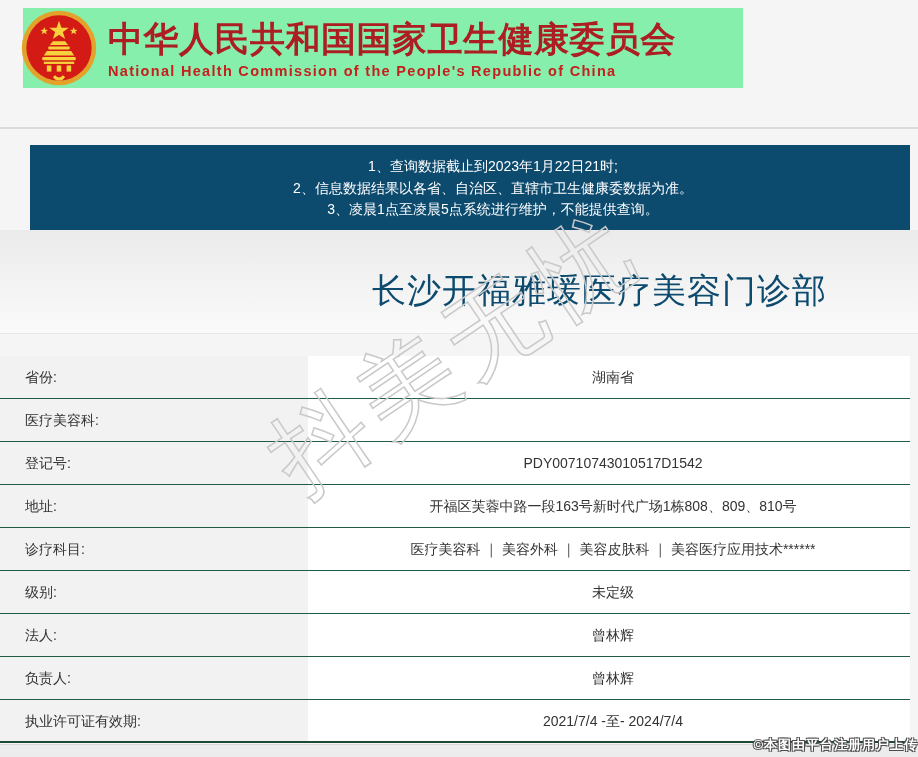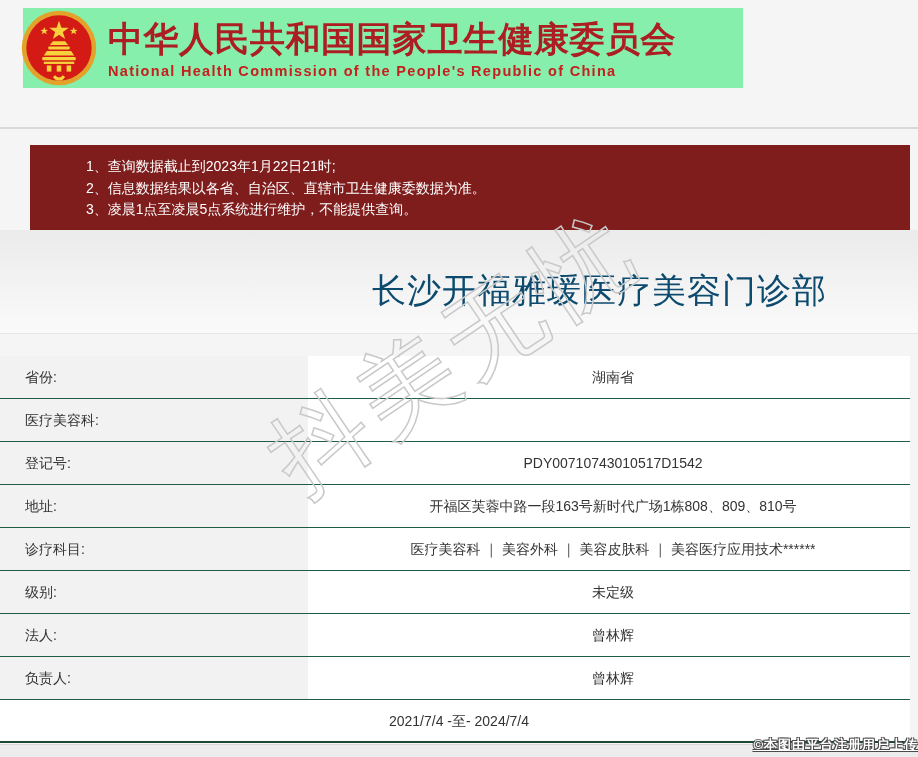--- a/index.html
+++ b/index.html
@@ -70,21 +70,20 @@
   
   .watermark-svg{
     position:absolute;left:0;top:0;width:918px;height:757px;
     z-index:5;pointer-events:none;
   }
   .copyright{
     position:absolute;right:0;top:736px;z-index:6;
     font-size:13px;font-weight:bold;color:#ffffff;letter-spacing:1px;
     text-shadow:-1px -1px 0 #4a4a4a,1px -1px 0 #4a4a4a,-1px 1px 0 #4a4a4a,1px 1px 0 #4a4a4a;
     white-space:nowrap;
-    text-decoration:underline;
   }
 </style>
 </head>
 <body>
 
 <div class="page">
 
   <div class="header-box">
     <svg class="emblem" viewBox="0 0 100 100">
       <circle cx="50" cy="50" r="49" fill="#e3a32b"></circle>
@@ -103,21 +102,21 @@
         <rect x="60" y="73" width="6" height="8"></rect>
         <path d="M42 88 a9 9 0 0 0 16 0 l-3 -2 a6 6 0 0 1 -10 0 Z"></path>
       </g>
     </svg>
     <div class="cn-title" style="color: rgb(173, 30, 35);">中华人民共和国国家卫生健康委员会</div>
     <div class="en-title" style="color: rgb(197, 32, 31);">National Health Commission of the People's Republic of China</div>
   </div>
 
   <div class="top-divider"></div>
 
-  <div class="notice" style="background: #7f1d1d;">
+  <div class="notice" style="background: #0c4a6e; text-align: center;">
     <div>1、查询数据截止到2023年1月22日21时;</div>
     <div>2、信息数据结果以各省、自治区、直辖市卫生健康委数据为准。</div>
     <div>3、凌晨1点至凌晨5点系统进行维护，不能提供查询。</div>
   </div>
 
   <div class="title-band"></div>
   <div class="doc-title">长沙开福雅瑗医疗美容门诊部</div>
 
   <div class="details">
       <div class="row">
@@ -145,20 +144,21 @@
       </div>
       <div class="row">
         <div class="cell label">法人:</div>
         <div class="cell value">曾林辉</div>
       </div>
       <div class="row">
         <div class="cell label">负责人:</div>
         <div class="cell value">曾林辉</div>
       </div>
       <div class="row">
+        <div class="cell label">执业许可证有效期:</div>
         <div class="cell value">2021/7/4 -至- 2024/7/4</div>
       </div>
     </div>
 
   <div class="footer"></div>
 
   <svg class="watermark-svg">
     <text transform="translate(300,497) rotate(-34)" font-size="96" letter-spacing="8" fill="none" stroke="#c9c9c9" stroke-width="1.5">抖美无忧</text>
   </svg>
 

